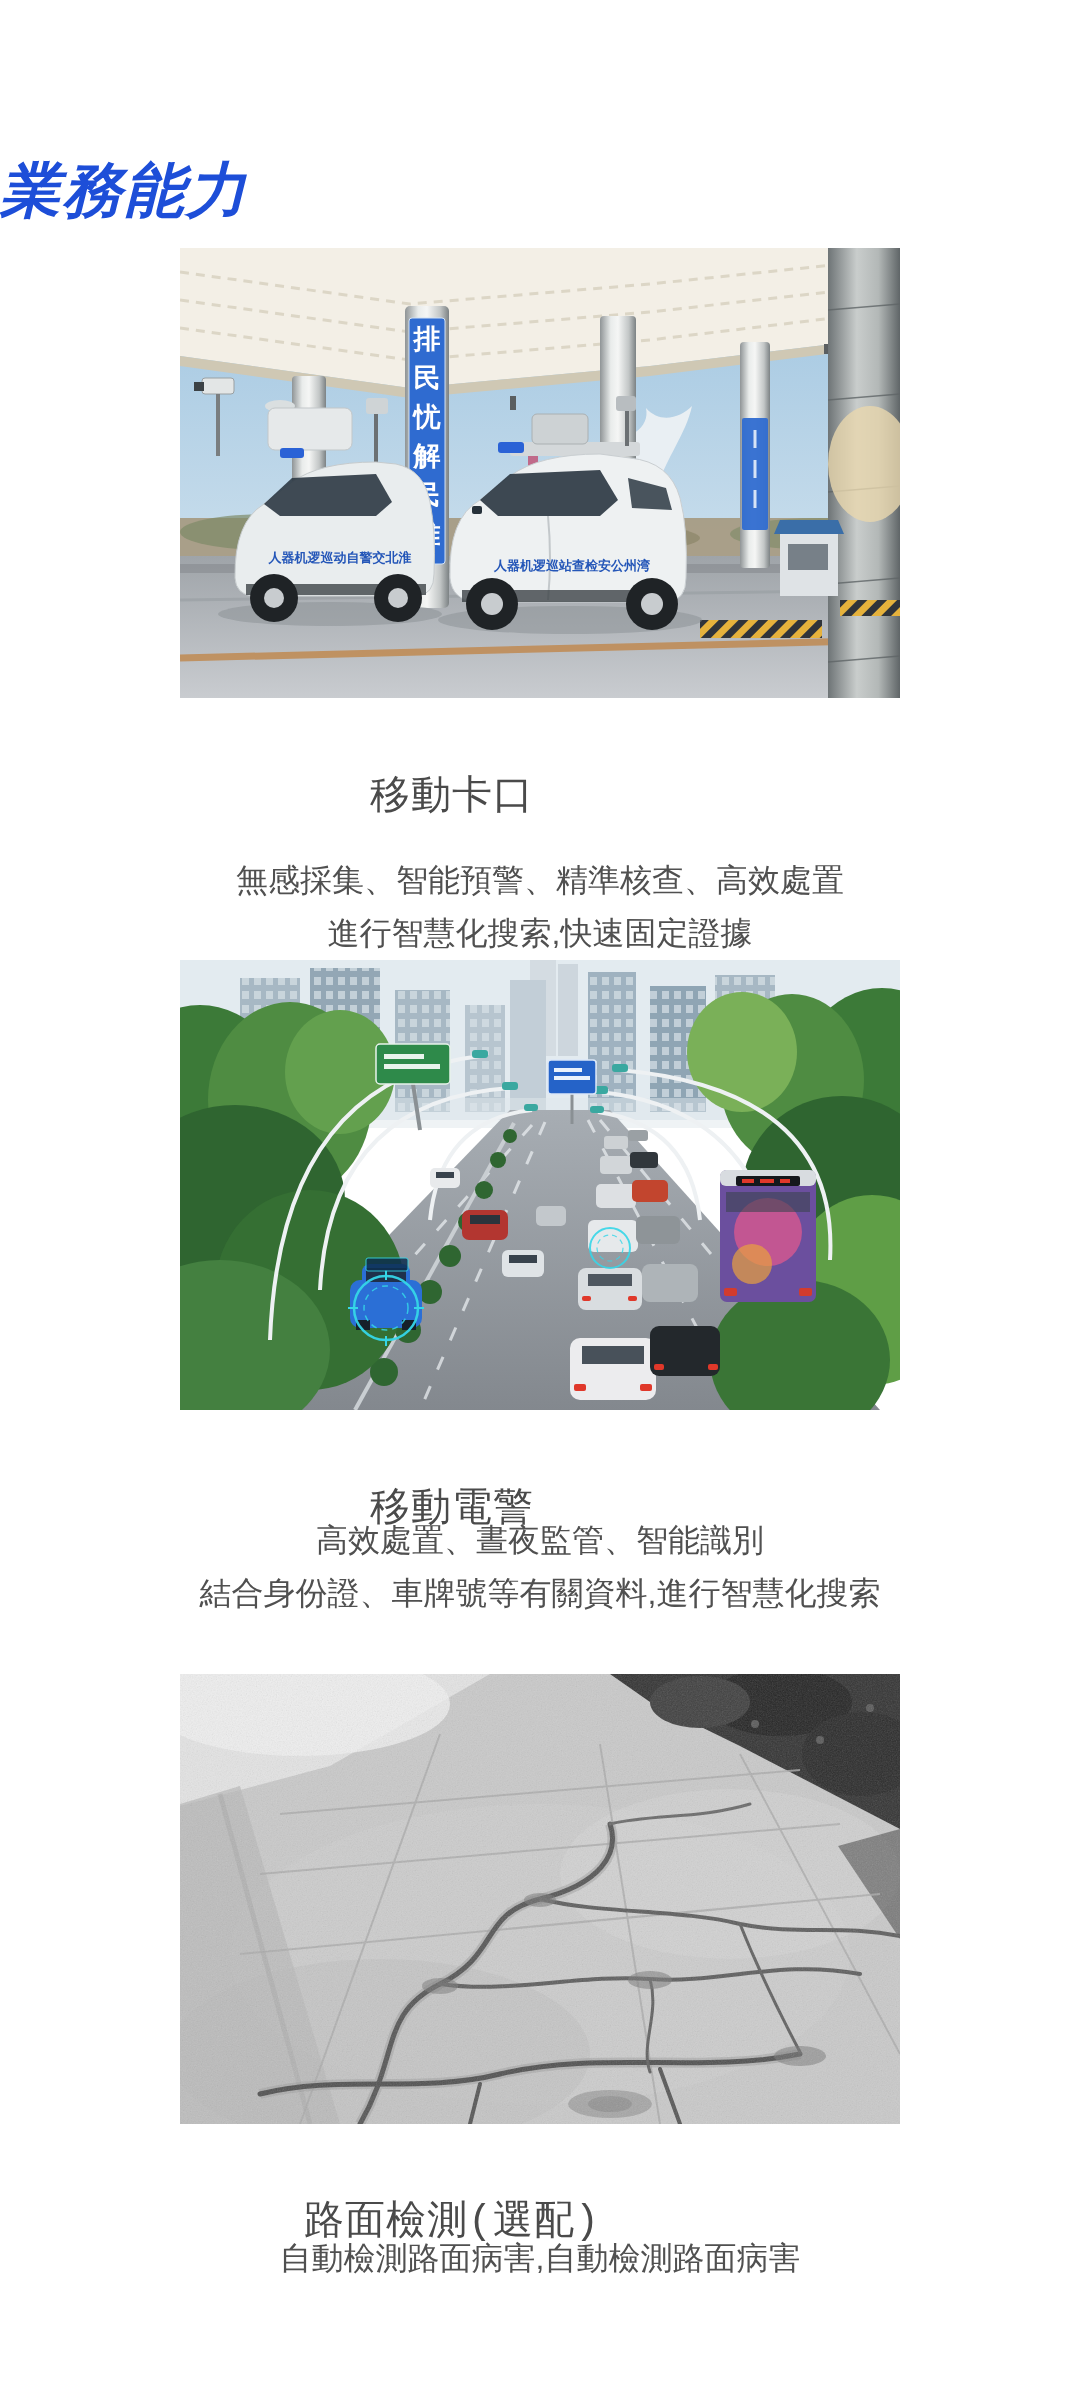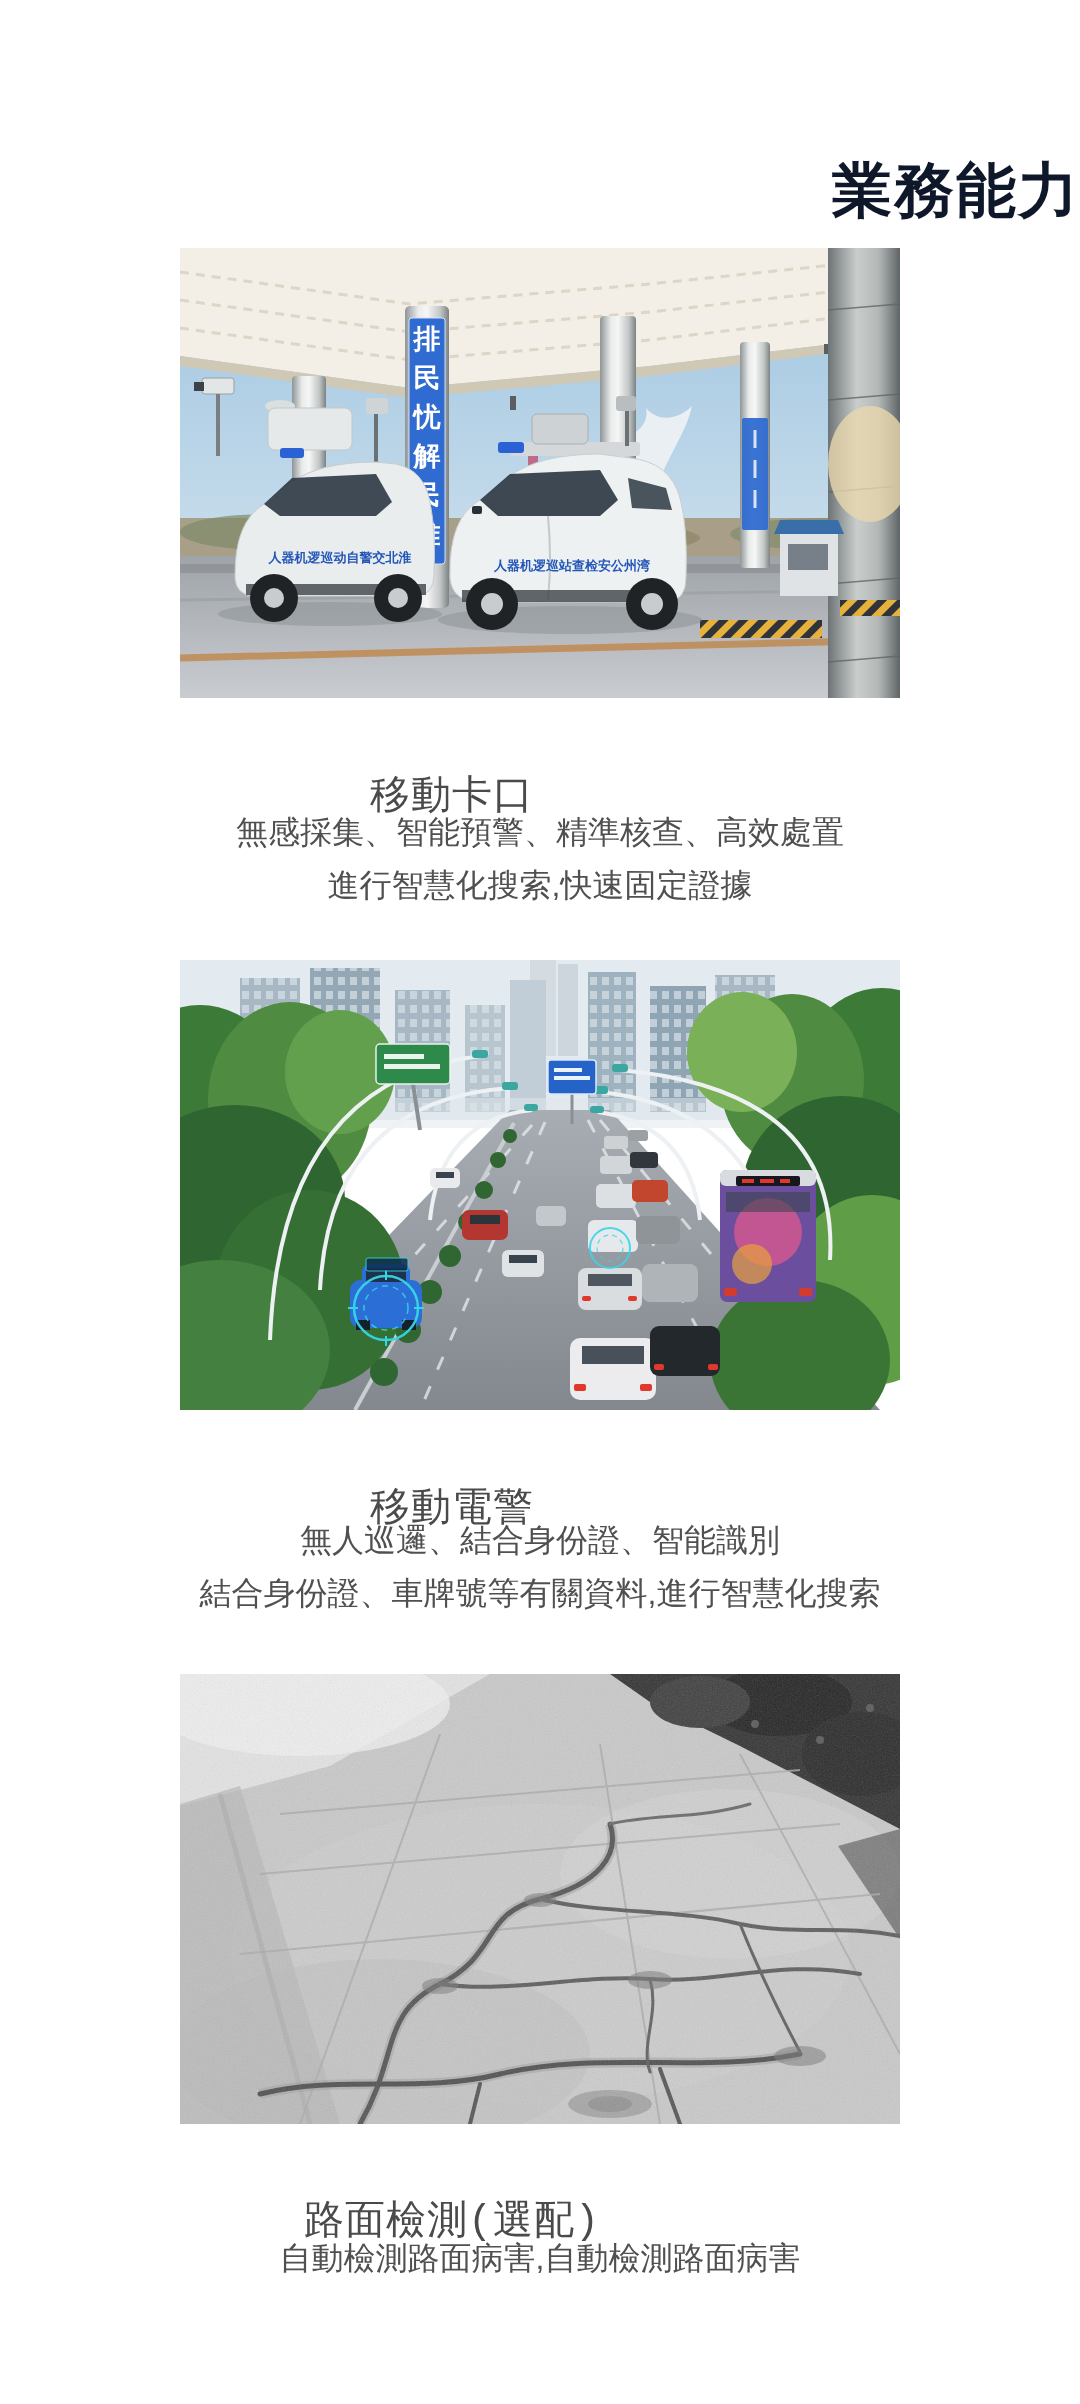--- a/index.html
+++ b/index.html
@@ -1,33 +1,33 @@
 <!DOCTYPE html>
 <html><head>
 <meta charset="utf-8">
 <style>
   html,body{margin:0;padding:0;background:#ffffff;}
   body{width:1080px;height:2404px;position:relative;overflow:hidden;
        font-family:"Liberation Sans","DejaVu Sans",sans-serif;}
   .page{position:absolute;inset:0;background:#ffffff;}
-  .page-title{position:absolute;top:119px;left:0;width:1080px;text-align:right;
-       font-size:60px;line-height:1.05;font-weight:600;color:#0f172a;letter-spacing:2px;}
+  .page-title{position:absolute;top:119px;left:0;width:1080px;text-align:left;
+       font-size:60px;line-height:1.05;font-weight:600;color:#1d4ed8;letter-spacing:2px;font-style:italic;}
   .photo{position:absolute;left:180px;width:720px;height:450px;overflow:hidden;}
   .photo svg{display:block;width:720px;height:450px;}
   .photo-1{top:248px;}
   .photo-2{top:960px;}
   .photo-3{top:1674px;}
   .sec-title{position:absolute;left:0;width:904px;text-align:center;
        font-size:40px;line-height:1.08;font-weight:500;color:#4a4a4a;letter-spacing:1px;}
   .sec-title-1{top:740px;}
   .sec-title-2{top:1452px;}
   .sec-title-3{top:2168px;font-family:Liberation Mono, monospace;}
   .sec-desc{position:absolute;left:0;width:1080px;text-align:center;
        font-size:32px;line-height:53px;font-weight:400;color:#505050;}
-  .sec-desc-1{top:806px;}
+  .sec-desc-1{top:854px;}
   .sec-desc-2{top:1514px;}
   .sec-desc-3{top:2232px;}
 </style>
 </head>
 <body>
 
 <div class="page">
 
   <h1 class="page-title">業務能力</h1>
 
@@ -342,21 +342,21 @@
           <line x1="234" y1="348" x2="244" y2="348" stroke-width="2"></line>
         <circle cx="430" cy="288" r="20" stroke-width="2" opacity="0.9"></circle>
         <circle cx="430" cy="288" r="13" stroke-width="1.2" stroke-dasharray="5 4" opacity="0.8"></circle>
       </g>
       <rect x="186" y="298" width="42" height="13" rx="2" fill="#0d2f4f" opacity="0.85" stroke="#35d6e8" stroke-width="1"></rect>
     </svg>
   </div>
 
   <h2 class="sec-title sec-title-2">移動電警</h2>
   <div class="sec-desc sec-desc-2">
-    <div>無人巡邏、結合身份證、智能識別</div>
+    <div>高效處置、晝夜監管、智能識別</div>
     <div>結合身份證、車牌號等有關資料,進行智慧化搜索</div>
   </div>
 
   <div class="photo photo-3">
     <svg viewBox="0 0 720 450" xmlns="http://www.w3.org/2000/svg">
       <defs>
         <filter id="noise3" x="0" y="0" width="100%" height="100%">
           <feTurbulence type="fractalNoise" baseFrequency="0.8" numOctaves="3" stitchTiles="stitch"></feTurbulence>
           <feColorMatrix type="saturate" values="0"></feColorMatrix>
           <feComponentTransfer>

